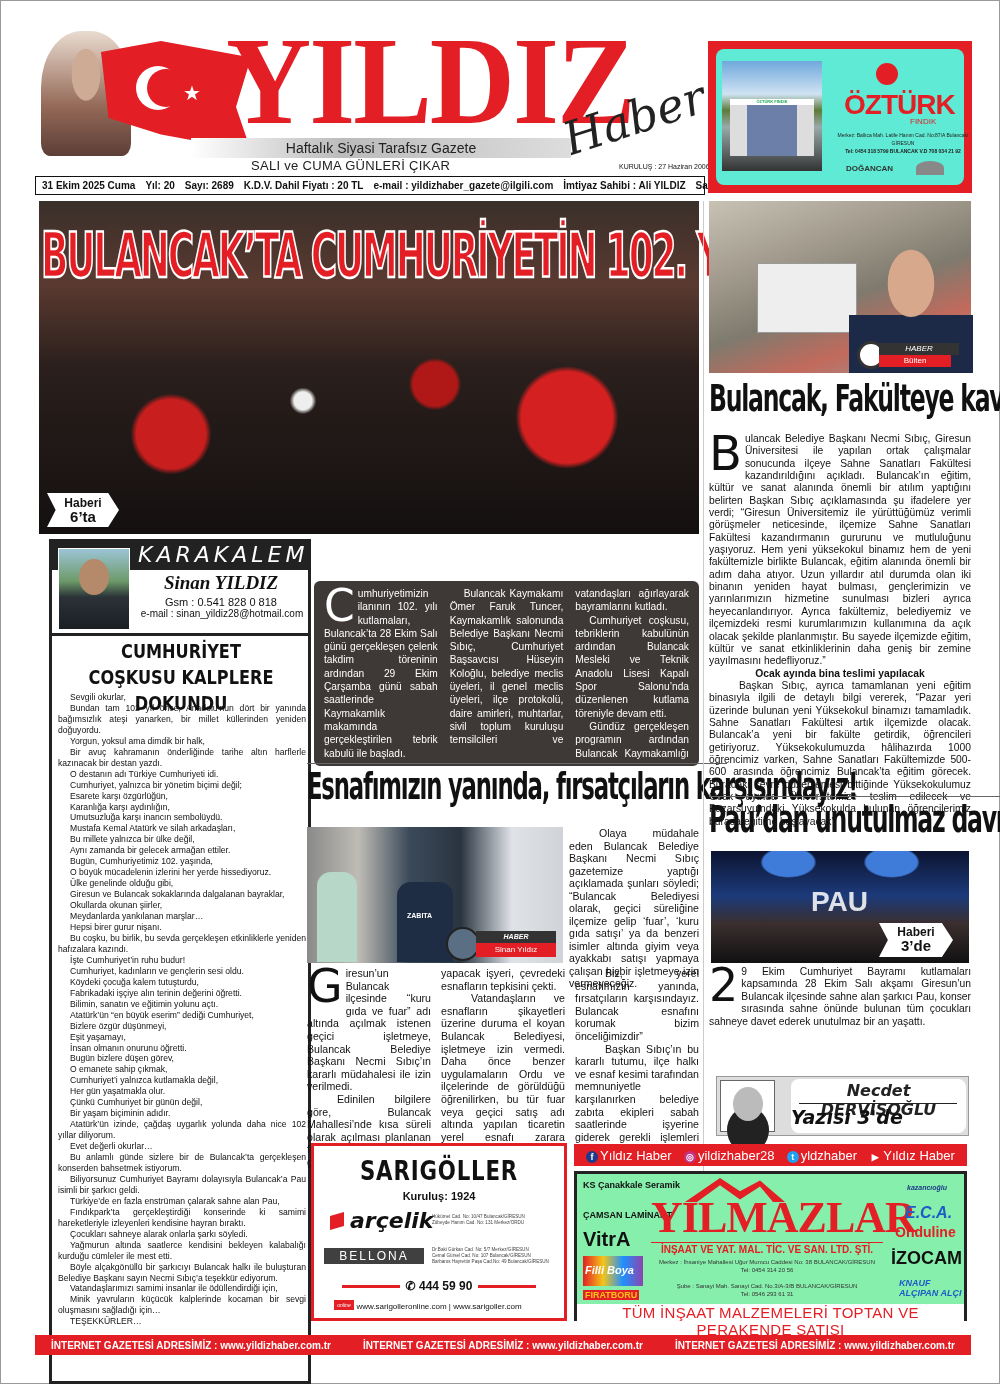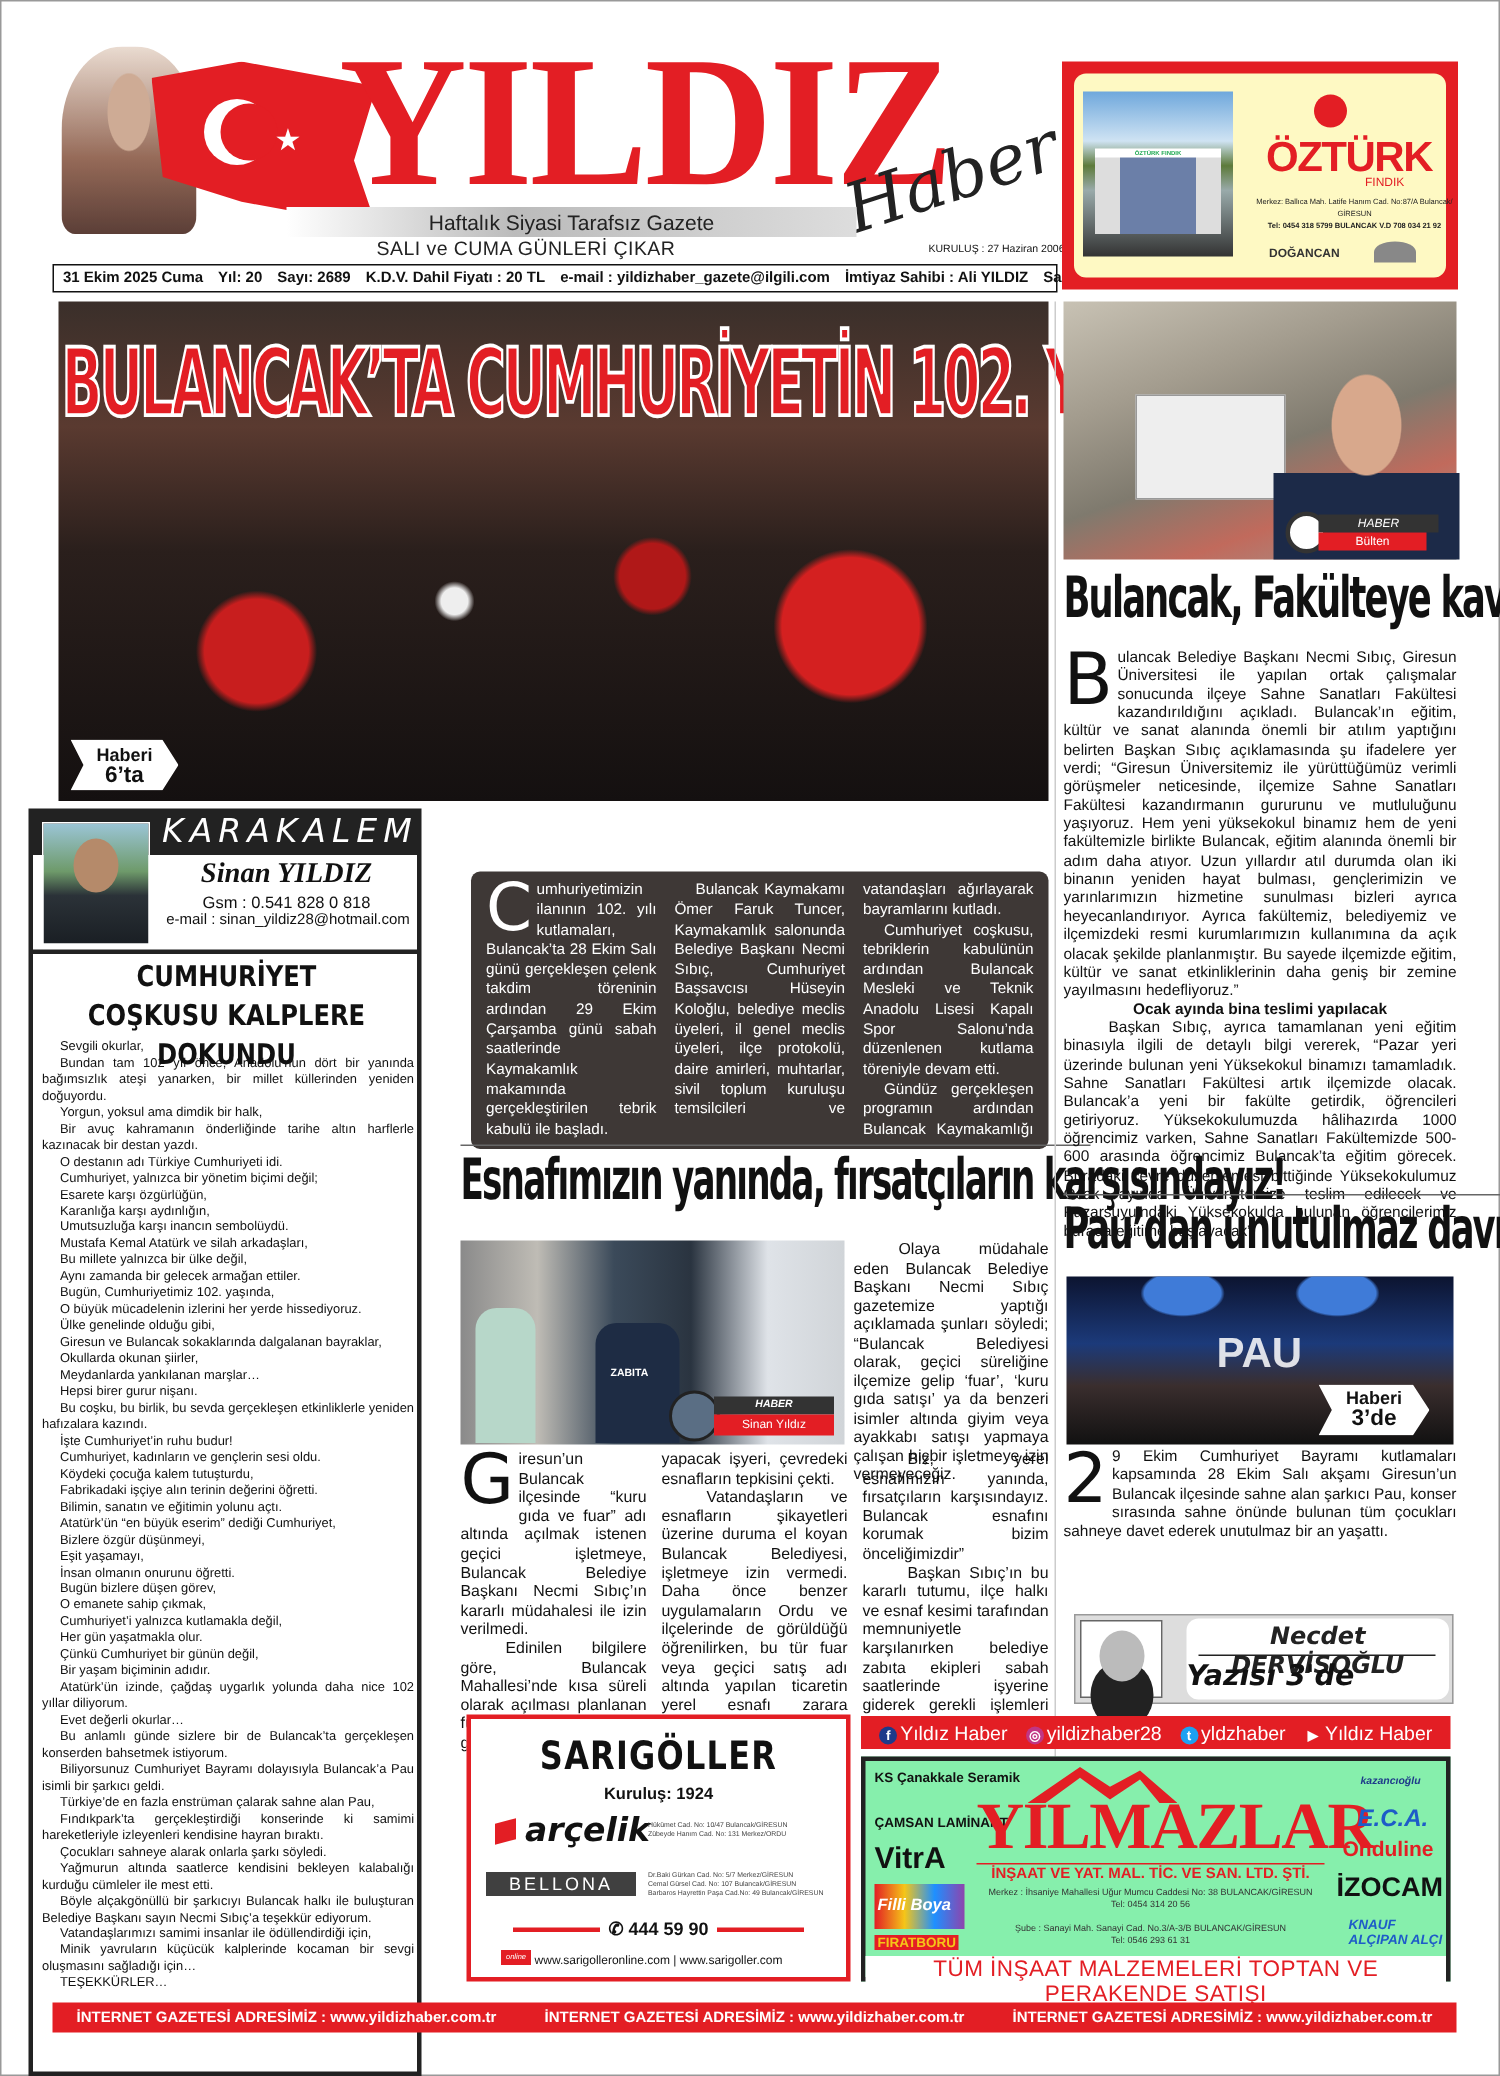--- a/index.html
+++ b/index.html
@@ -14,42 +14,42 @@
 .flag .star{position:absolute;left:82px;top:40px;color:#fff;font-size:20px}
 .logo{left:225px;top:22px;font-family:"Liberation Serif",serif;font-weight:bold;font-size:118px;color:#e31e24;letter-spacing:-2px;line-height:1;transform:scaleY(1.05)}
 .haber{left:560px;top:90px;font-family:"DejaVu Serif",serif;font-style:italic;font-size:46px;color:#222;transform:rotate(-18deg)}
 .sub1{left:190px;top:137px;width:380px;height:20px;background:linear-gradient(90deg,#fff 0,#bbb 40%,#ddd 100%);font-size:14px;color:#222;text-align:center;line-height:20px}
 .sub2{left:250px;top:157px;font-size:13px;color:#222;letter-spacing:.3px}
 .kurulus{left:618px;top:162px;font-size:7px;color:#111}
 .infobar{left:34px;top:175px;width:670px;height:19px;border:1.5px solid #111;font-size:10px;font-weight:bold;display:flex;align-items:center;gap:10px;padding-left:6px;white-space:nowrap}
 .infobar span{font-family:"Liberation Sans",sans-serif}
 
 .ozturk{left:707px;top:40px;width:264px;height:152px;background:#e31e24;padding:8px}
-.ozturk .inner{background:#fef9c3;width:100%;height:100%;border-radius:8px;position:relative}
+.ozturk .inner{background:#5eead4;width:100%;height:100%;border-radius:8px;position:relative}
 .oz-photo{position:absolute;left:6px;top:12px;width:100px;height:110px;background:linear-gradient(180deg,#6fa8dc 0,#cfe3f3 30%,#5d7a3a 45%,#9aa 60%,#333 100%)}
 .oz-photo .bld{position:absolute;left:8px;top:40px;width:84px;height:55px;background:linear-gradient(90deg,#ddd 0 20%,#6b7fa8 20% 80%,#ddd 80%)}
 .oz-photo .sign{position:absolute;left:8px;top:38px;width:84px;height:6px;background:#fff;font-size:4px;color:#2a5;text-align:center;font-weight:bold;line-height:6px}
 .oz-name{position:absolute;left:128px;top:40px;font-size:28px;color:#e31e24;font-weight:bold;letter-spacing:-1px}
 .oz-fin{position:absolute;left:194px;top:68px;font-size:8px;color:#e31e24}
 .oz-logo{position:absolute;left:160px;top:14px;width:22px;height:22px;border-radius:50%;background:#e31e24}
 .oz-addr{position:absolute;left:118px;top:82px;width:138px;font-size:5px;text-align:center;line-height:8px;color:#222}
 .oz-dog{position:absolute;left:130px;top:115px;font-size:8px;font-weight:bold;color:#333}
 .oz-dog2{position:absolute;left:200px;top:112px;width:28px;height:14px;border-radius:50% 50% 0 0;background:#888}
 
 .mainphoto{left:38px;top:200px;width:660px;height:333px;background:
 radial-gradient(circle at 20% 70%,#c81e1e 0 6%,transparent 7%),
 radial-gradient(circle at 80% 65%,#d42020 0 8%,transparent 9%),
 radial-gradient(circle at 60% 55%,#b01818 0 5%,transparent 6%),
 radial-gradient(circle at 40% 60%,#eee 0 2%,transparent 3%),
 linear-gradient(180deg,#3a2f2a 0,#5a3a30 25%,#2a1f1c 50%,#141010 100%);overflow:hidden}
 .headline{left:40px;top:218px;width:660px;text-align:center;font-family:"DejaVu Sans",sans-serif;font-weight:bold;font-size:50px;color:#e31e24;letter-spacing:-3px;transform:scaleX(.72) scaleY(1.25);transform-origin:left top;width:920px;-webkit-text-stroke:2px #fff;white-space:nowrap}
 .haberi-tag{left:46px;top:492px;width:72px;height:34px;background:#fff;clip-path:polygon(0 0,85% 0,100% 50%,85% 100%,0 100%,12% 50%);text-align:center;font-weight:bold;font-size:12px;line-height:13px;padding-top:4px}
 .haberi-tag b{font-size:15px}
 
-.kk{left:18px;top:538px;width:262px;height:845px;border:3px solid #222}
+.kk{left:48px;top:538px;width:262px;height:845px;border:3px solid #222}
 .kk-head{position:absolute;left:0;top:0;width:100%;height:28px;background:#222}
 .kk-title{position:absolute;left:86px;top:0px;color:#fff;font-style:italic;font-size:22px;letter-spacing:4px;font-family:"DejaVu Sans",sans-serif}
 .kk-photo{position:absolute;left:6px;top:6px;width:72px;height:82px;background:linear-gradient(180deg,#9bc5d6 0,#6e9a6a 40%,#2b3238 60%,#1a1f24 100%);border:1px solid #fff}
 .kk-photo::after{content:"";position:absolute;left:20px;top:10px;width:30px;height:36px;border-radius:50%;background:#b58a6a}
 .kk-name{position:absolute;left:84px;top:30px;width:170px;text-align:center;font-family:"Liberation Serif",serif;font-weight:bold;font-style:italic;font-size:19px}
 .kk-gsm{position:absolute;left:84px;top:54px;width:170px;text-align:center;font-size:11px}
 .kk-mail{position:absolute;left:84px;top:66px;width:172px;text-align:center;font-size:10px}
 .kk-div{position:absolute;left:0;top:91px;width:100%;height:3px;background:#222}
 .kk-h{position:absolute;left:4px;top:96px;width:250px;text-align:center;font-weight:bold;font-size:19px;line-height:26px;font-family:"DejaVu Sans",sans-serif;transform:scaleX(.85);transform-origin:center top}
 .kk-body{position:absolute;left:6px;top:150px;width:248px;font-size:8.6px;line-height:10.95px;text-align:justify}

